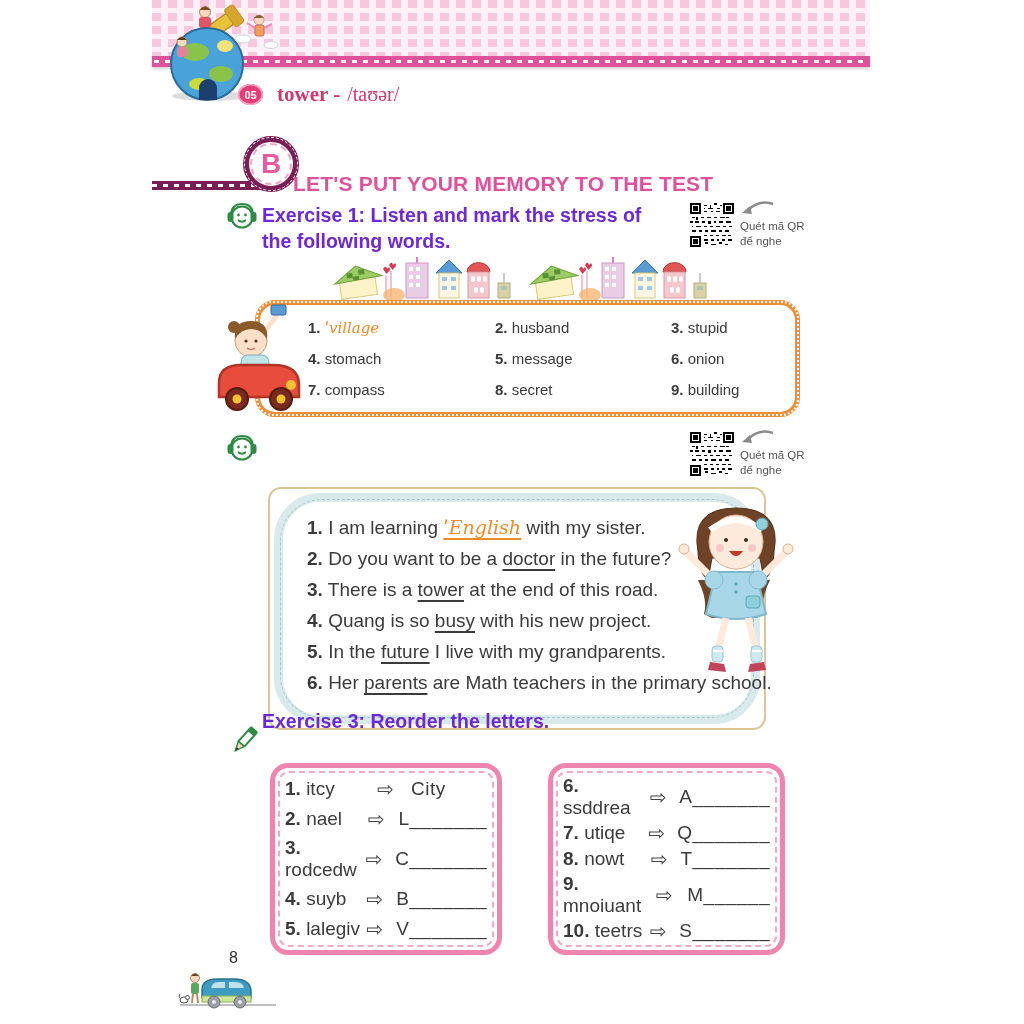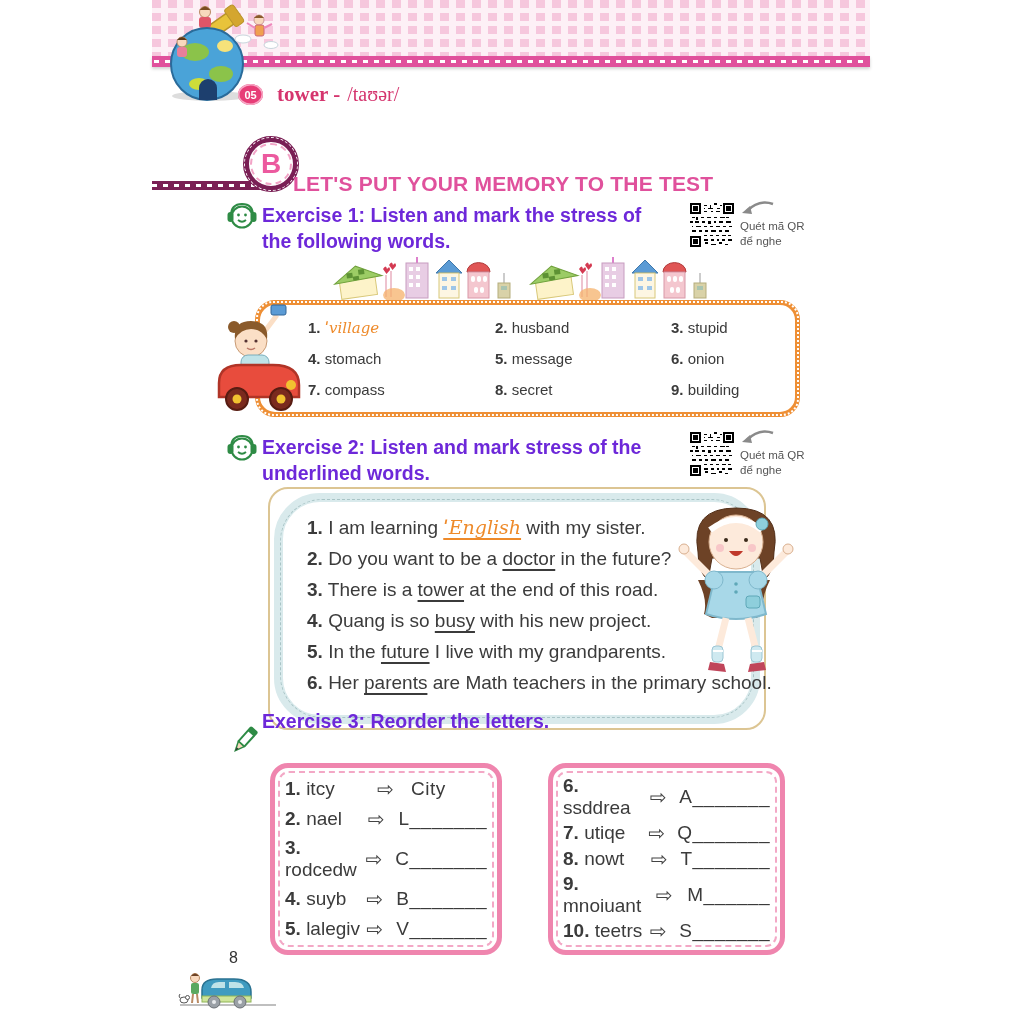--- a/index.html
+++ b/index.html
@@ -64,21 +64,21 @@
     border-radius:17px;pointer-events:none;}
   .ex1-grid{position:absolute;left:48px;top:7px;right:4px;bottom:4px;display:grid;
     grid-template-columns:187px 176px auto;grid-auto-rows:31px;align-items:center;
     font-size:15px;}
   .num{font-weight:bold;}
   .ans{color:#ee8a2a;font-style:italic;font-family:"DejaVu Serif",serif;}
   .u{text-decoration:underline;text-underline-offset:4px;text-decoration-thickness:1.5px;}
 
   
   .ex2-box{position:absolute;left:268px;top:487px;width:494px;height:239px;
-    border:2px solid #dcc593;border-radius:20px;background:#fff;}
+    border:2px solid #dcc593;border-radius:13px;background:#fff;}
   .ex2-box::before{content:"";position:absolute;inset:4px;border:9px solid #d9eaec;border-radius:46px;}
   .ex2-box::after{content:"";position:absolute;inset:10px;border:1.5px dashed #a9c4c6;border-radius:42px;}
   .ex2-lines{position:absolute;left:37px;top:23px;right:10px;font-size:19px;line-height:31px;z-index:2;}
   .ex2-lines div{white-space:nowrap;}
 
   
   .globe-illo{position:absolute;left:155px;top:2px;width:115px;height:100px;}
   .fairy-illo{position:absolute;left:232px;top:8px;width:52px;height:50px;}
   .cargirl-illo{position:absolute;left:213px;top:303px;width:95px;height:112px;z-index:3;}
   .girl2-illo{position:absolute;left:668px;top:488px;width:138px;height:200px;z-index:3;}
@@ -264,21 +264,20 @@
 
   <svg class="hp-icon" style="left:225px;top:431px" viewBox="0 0 34 34">
     <path d="M6 17q0-12 11-12t11 12" fill="none" stroke="#2e8b45" stroke-width="2.2"></path>
     <circle cx="17" cy="18" r="10.5" fill="#fff" stroke="#2e8b45" stroke-width="2.2"></circle>
     <circle cx="13.5" cy="16" r="1.4" fill="#2e8b45"></circle>
     <circle cx="20.5" cy="16" r="1.4" fill="#2e8b45"></circle>
     <path d="M13 21q4 3.5 8 0" fill="none" stroke="#2e8b45" stroke-width="1.8"></path>
     <rect x="2.5" y="13" width="6" height="10" rx="3" fill="#2e8b45"></rect>
     <rect x="25.5" y="13" width="6" height="10" rx="3" fill="#2e8b45"></rect>
   </svg>
-  <div class="ex-title ex2-title">Exercise 2: Listen and mark stress of the underlined words.</div>
 
   <div class="qr-block" style="left:690px;top:432px">
     <svg class="qr-code" viewBox="0 0 29 29" shape-rendering="crispEdges">
       <rect width="29" height="29" fill="#fff"></rect>
       <path fill="#000" d="M0 0h7v7H0zM22 0h7v7h-7zM0 22h7v7H0z"></path>
       <path fill="#fff" d="M1 1h5v5H1zM23 1h5v5h-5zM1 23h5v5H1z"></path>
       <path fill="#000" d="M2 2h3v3H2zM24 2h3v3h-3zM2 24h3v3H2z"></path>
       <path fill="#000" d="M9 1h2v1H9zM13 1h1v2h-1zM16 0h2v1h-2zM20 1h1v1h-1zM9 3h1v1H9zM12 3h3v1h-3zM18 3h2v1h-2zM9 5h2v1H9zM14 5h1v1h-1zM17 5h3v1h-3zM1 9h2v1H1zM4 9h1v2H4zM7 9h2v1H7zM11 9h3v1h-3zM16 9h2v1h-2zM20 9h3v1h-3zM24 9h2v1h-2zM0 12h2v1H0zM3 12h3v1H3zM8 12h2v1H8zM12 12h2v2h-2zM16 12h1v1h-1zM19 12h3v1h-3zM24 12h3v1h-3zM1 15h1v1H1zM4 15h3v1H4zM9 15h2v1H9zM13 15h2v1h-2zM17 15h3v1h-3zM22 15h2v1h-2zM26 15h2v1h-2zM1 18h3v1H1zM6 18h2v1H6zM10 18h2v1h-2zM14 18h3v1h-3zM19 18h2v1h-2zM23 18h3v1h-3zM9 21h2v1H9zM13 21h2v1h-2zM17 21h2v1h-2zM21 21h3v1h-3zM25 21h2v1h-2zM9 24h3v1H9zM14 24h2v1h-2zM18 24h1v1h-1zM21 24h2v1h-2zM25 24h3v1h-3zM10 26h2v1h-2zM14 27h3v1h-3zM19 26h2v1h-2zM23 27h2v1h-2z"></path>
     </svg>
     <svg class="qr-arrow" viewBox="0 0 38 18">

